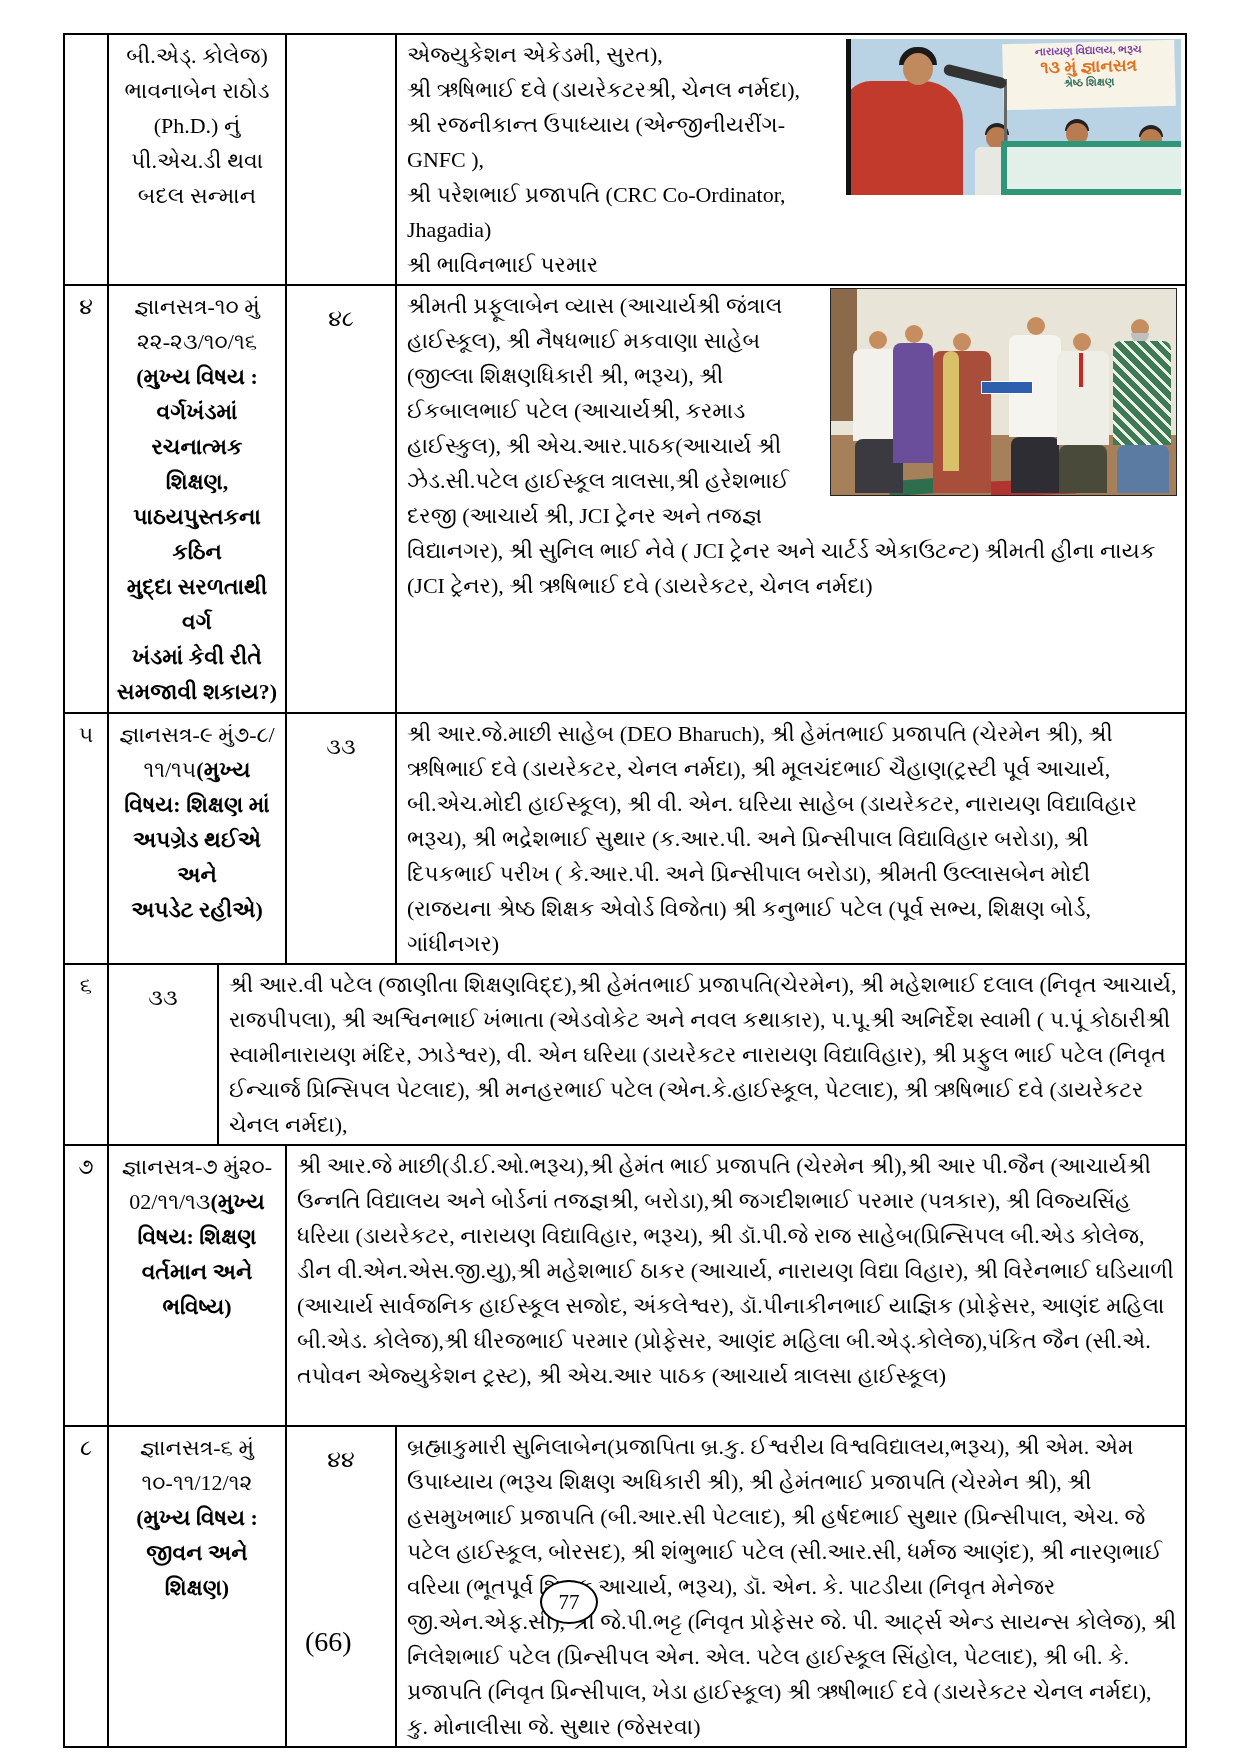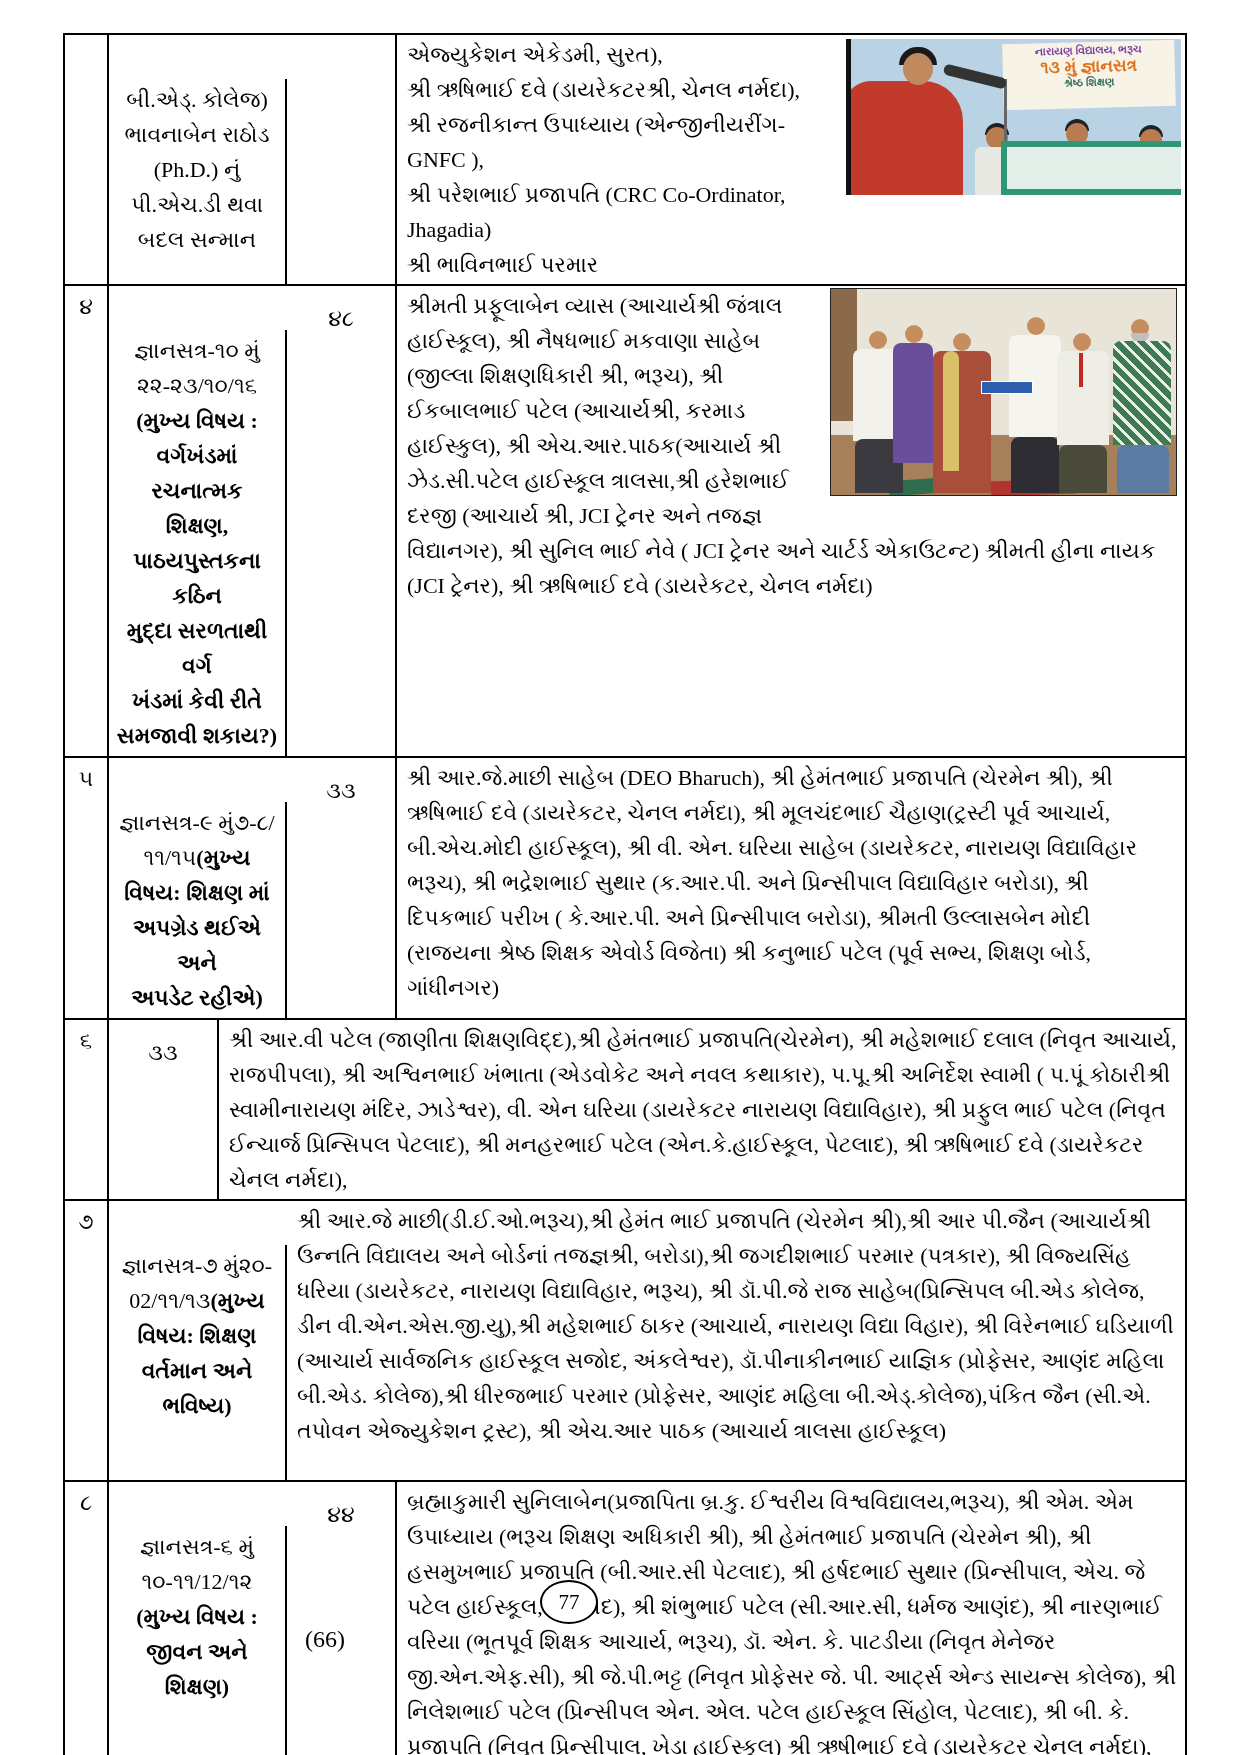--- a/index.html
+++ b/index.html
@@ -8,21 +8,21 @@
     font-family:"Liberation Serif","DejaVu Serif",serif;color:#000;
   }
   .doc-table{
     position:absolute;left:63px;top:33px;width:1124px;
     border:2px solid #000;box-sizing:border-box;background:#fff;
   }
   .trow{display:flex;border-bottom:2px solid #000;box-sizing:border-box;}
   .trow:last-child{border-bottom:none;}
   .cell{box-sizing:border-box;overflow:hidden;font-size:22px;line-height:35px;}
   .sr-cell{flex:0 0 44px;border-right:2px solid #000;text-align:center;padding-top:3px;}
-  .event-cell{flex:0 0 178px;border-right:2px solid #000;text-align:center;padding:3px 4px;margin-top:44px;}
+  .event-cell{flex:0 0 178px;border-right:2px solid #000;text-align:center;padding:3px 4px;}
   .count-cell{flex:0 0 110px;border-right:2px solid #000;text-align:center;padding-top:15px;}
   .details-cell{flex:1 1 auto;padding:2px 8px 2px 10px;text-align:left;}
   .pre-line{white-space:pre-line;}
   .topic{font-weight:600;}
   
   .r0{min-height:175px;} .r1{min-height:314px;} .r2{min-height:209px;}
   .r3{min-height:177px;} .r4{min-height:281px;} .r5{min-height:281px;}
 
   
   .photo1{
@@ -53,21 +53,21 @@
   .p2-door{position:absolute;left:0;top:0;width:26px;height:132px;background:#8a6a4a;}
   .fig-head{position:absolute;width:18px;height:18px;border-radius:50%;background:#c68e5e;}
   .fig-body{position:absolute;border-radius:8px 8px 0 0;}
   .p2-book{position:absolute;left:150px;top:92px;width:50px;height:11px;background:#2d5fae;border:1px solid #fff;}
   .p2-mat-green{position:absolute;left:58px;bottom:2px;width:95px;height:15px;background:#2e6e4e;transform:rotate(-4deg);}
   .p2-mat-red{position:absolute;left:160px;bottom:0px;width:85px;height:15px;background:#b03430;transform:rotate(-2deg);}
   .lanyard{position:absolute;width:4px;height:34px;background:#c62820;}
   .beard{position:absolute;width:18px;height:10px;border-radius:0 0 9px 9px;background:#bfbfbf;}
 
   
-  .footer-num{position:absolute;left:305px;top:1626px;font-size:24px;}
+  .footer-num{position:absolute;left:305px;top:1626px;font-size:28px;}
   .page-badge{
     position:absolute;left:540px;top:1580px;width:54px;height:40px;
     border:2px solid #000;border-radius:50%;background:#fff;
     display:flex;align-items:center;justify-content:center;font-size:21px;
   }
 </style>
 </head>
 <body>
 
 <div class="doc-table">

